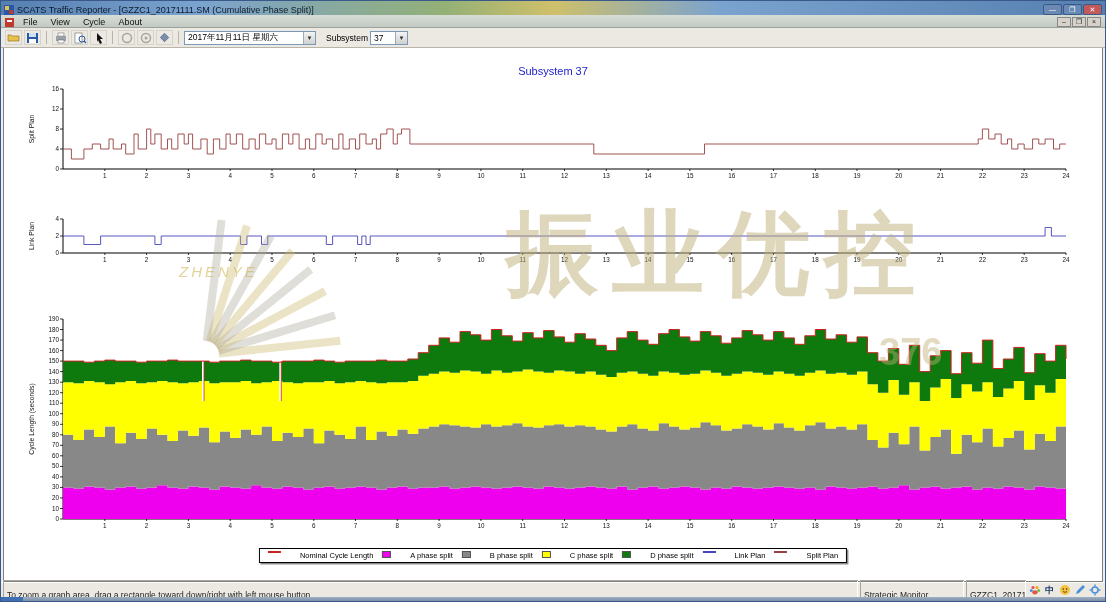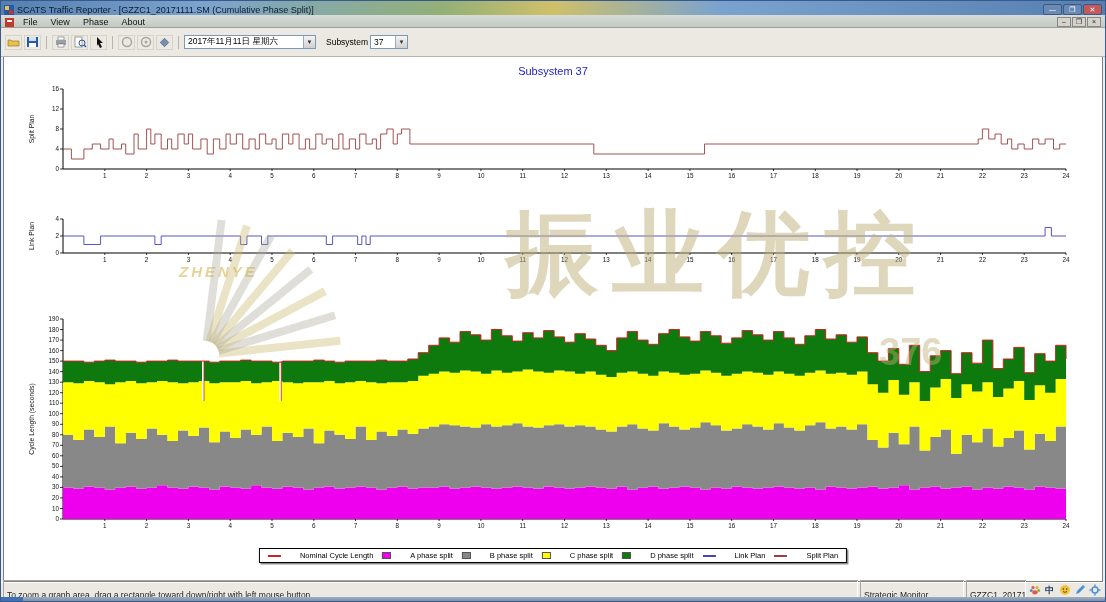--- a/index.html
+++ b/index.html
@@ -8,38 +8,38 @@
 #window{position:absolute;inset:0;border:1px solid #38598a;background:#e9eef5}
 .titlebar{position:absolute;top:0;left:0;right:0;height:14px;background:linear-gradient(90deg,#557fb0,#7ba3cf 18%,#93b077 40%,#cfc06a 50%,#7ba3cf 65%,#557fb0);display:flex;align-items:flex-end;padding:0 3px;gap:3px;z-index:10}
 .title-text{font-size:9px;color:#0c1a2e;flex:1;white-space:nowrap;overflow:hidden}
 .win-controls{display:flex;gap:1px}
 .winbtn{width:19px;height:11px;font-size:7px;line-height:10px;text-align:center;color:#fff;background:rgba(110,140,180,.8);border:1px solid #3a5a85;border-radius:2px;cursor:default}
 .winbtn.close{background:#c4595c}
 .menubar{position:absolute;top:14px;left:0;right:0;height:13px;background:linear-gradient(#d7dcd7,#c2c9c2);display:flex;align-items:flex-end;font-size:9px;color:#111;padding:0 2px;gap:1px;border-bottom:1px solid #9aa29a;z-index:10}
 .menu-item{padding:0 6px}
 .mdi-controls{margin-left:auto;display:flex;gap:1px;padding-right:2px}
 .mdibtn{width:14px;height:10px;background:#d6d2ca;border:1px solid #888;font-size:7px;line-height:8px;text-align:center;color:#222}
-.toolbar{position:absolute;top:27px;left:0;right:0;height:29px;background:#ece9e2;border-bottom:1px solid #b8b4aa;display:flex;align-items:center;padding:0 4px;gap:2px;font-size:8.5px;z-index:10}
+.toolbar{position:absolute;top:27px;left:0;right:0;height:20px;background:#ece9e2;border-bottom:1px solid #b8b4aa;display:flex;align-items:center;padding:0 4px;gap:2px;font-size:8.5px;z-index:10}
 .tbtn{width:17px;height:15px;border:1px solid #d6d3cb;background:#ece9e2;display:flex;align-items:center;justify-content:center}
 .tsep{width:1px;height:13px;background:#b8b4aa;margin:0 3px}
 .combo{display:flex;align-items:center;height:14px;background:#fff;border:1px solid #7a99b8;font-size:8.5px;padding-left:3px;white-space:nowrap}
 .combo-arrow{width:12px;height:12px;background:linear-gradient(#f4f4f4,#d0d0d0);border-left:1px solid #9aaabb;display:flex;align-items:center;justify-content:center;font-size:6px;color:#333;margin-left:4px}
 .tb-label{margin:0 0 0 8px}
 .content{position:absolute;top:44px;left:2px;right:2px;bottom:19px;background:#fff;border:1px solid #808080;z-index:1}
 .chart-title{position:absolute;top:64px;left:0;right:0;text-align:center;font-size:11px;font-weight:normal;color:#2222cc;z-index:2}
 #charts{position:absolute;inset:0;z-index:2}
 svg text{font-family:"Liberation Sans",sans-serif}
 .legend{position:absolute;top:547px;left:50%;transform:translateX(-50%);display:flex;align-items:center;gap:9px;background:#fff;border:1px solid #000;box-shadow:1.5px 1.5px 0 rgba(0,0,0,.45);padding:2px 8px;font-size:7.5px;white-space:nowrap;z-index:6}
-.lg-item{display:flex;align-items:center;gap:19px}
+.lg-item{display:flex;align-items:flex-start;gap:19px}
 .sw.box{width:9px;height:7px;display:inline-block;border:0.5px solid #555}
 .sw.line{width:13px;height:0;display:inline-block}
 .watermark{position:absolute;inset:0;pointer-events:none;z-index:5}
 .wm-big{position:absolute;left:505px;top:206px;font-size:92px;font-weight:bold;letter-spacing:14px;color:rgba(190,176,120,.5);line-height:1}
 .wm-sub{position:absolute;left:878px;top:330px;font-size:38px;font-weight:bold;color:rgba(190,176,120,.45)}
-.wm-zhenye{position:absolute;left:178px;top:262px;font-size:15px;font-weight:bold;letter-spacing:3px;color:rgba(205,175,70,.55);font-style:italic}
+.wm-zhenye{position:absolute;left:178px;top:262px;font-size:15px;font-weight:normal;letter-spacing:3px;color:rgba(205,175,70,.55);font-style:italic}
 .statusbar{position:absolute;left:0;right:0;bottom:4px;height:15px;background:#ece9e2;border-top:1px solid #fff;display:flex;align-items:center;font-size:8.5px;color:#222;padding:1px 2px;gap:2px;z-index:10}
 .sb-panel{height:12px;line-height:11px;padding:10px 4px;box-shadow:inset 1px 1px 0 #a9a69e,inset -1px -1px 0 #fff;overflow:hidden;white-space:nowrap}
 .sb-hint{flex:1}
 .sb-mode{width:104px}
 .sb-file{width:60px}
 .sb-icons{display:flex;gap:2px;align-items:center;padding-right:2px}
 .sb-icons>span{width:13px;height:13px;display:flex;align-items:center;justify-content:center;font-size:9px}
 .taskbar{position:absolute;left:0;right:0;bottom:0;height:4px;background:linear-gradient(#9fb0c4,#7d90a8);z-index:10}
 .taskbar-start{position:absolute;left:0;top:0;width:22px;height:4px;background:#3f6fb5}
 </style>
@@ -66,21 +66,21 @@
 
   <div class="menubar">
     <span style="display:flex;padding:0 2px">
       <svg width="9" height="9">
           <rect width="9" height="9" fill="#c03a2b"></rect>
           <rect x="2" y="2" width="5" height="2" fill="#fff"></rect>
         </svg>
     </span>
     <span class="menu-item">File</span>
     <span class="menu-item">View</span>
-    <span class="menu-item">Phase</span>
+    <span class="menu-item">Cycle</span>
     <span class="menu-item">About</span>
     <div class="mdi-controls">
       <span class="mdibtn">–</span>
       <span class="mdibtn">❐</span>
       <span class="mdibtn">×</span>
     </div>
   </div>
 
   <div class="toolbar">
     <span class="tbtn">

